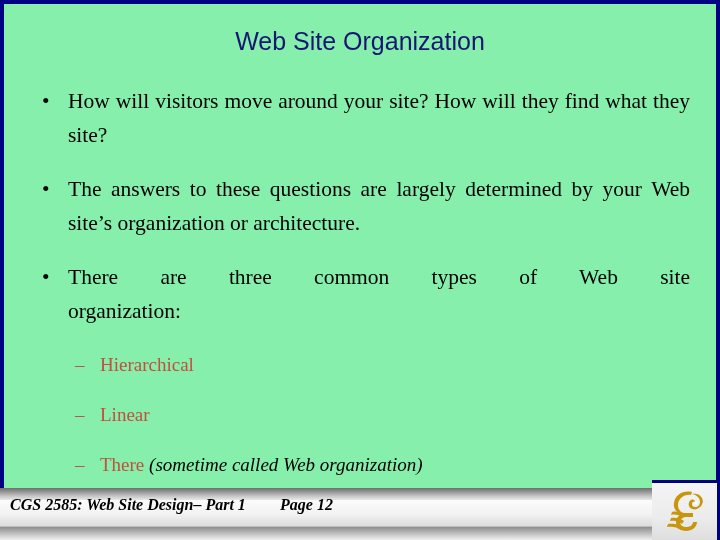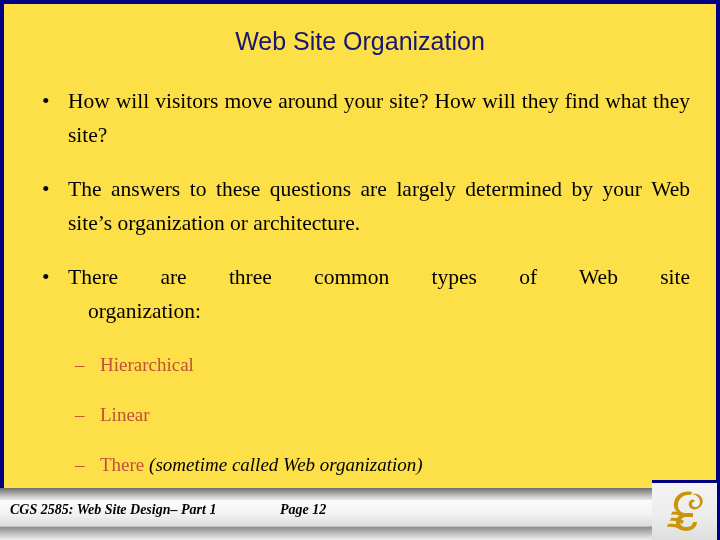--- a/index.html
+++ b/index.html
@@ -6,21 +6,21 @@
   html, body {
     margin: 0;
     padding: 0;
     background: #ffffff;
   }
 
   #slide {
     position: relative;
     width: 720px;
     height: 540px;
-    background: #fde047;
+    background: #86efac;
     overflow: hidden;
     font-family: "Liberation Serif", "DejaVu Serif", serif;
   }
 
   
   .frame-left,
   .frame-right {
     position: absolute;
     top: 0;
     width: 4px;
@@ -89,21 +89,20 @@
     text-align-last: left;
   }
   .bullet-row.force-justify .line1 {
     display: block;
     text-align: justify;
     text-align-last: justify;
   }
   .bullet-row.force-justify .line2 {
     display: block;
     text-align: left;
-    margin-left: 20px;
   }
 
   
   .sub-row {
     position: relative;
     padding-left: 70px;
     margin-top: 24px;
     font-size: 19px;
     line-height: 26px;
     color: #000000;
@@ -150,25 +149,25 @@
     position: absolute;
     top: 39px;
     left: 0;
     width: 720px;
     height: 13px;
     background: linear-gradient(to bottom, #8d8d8d 0%, #b5b5b5 40%, #d8d8d8 75%, #efefef 100%);
   }
 
   .footer-label {
     position: absolute;
-    top: 14px;
+    top: 8px;
     font-family: "Liberation Serif", "DejaVu Serif", serif;
     font-weight: bold;
     font-style: italic;
-    font-size: 14px;
+    font-size: 16px;
     color: #000000;
     white-space: nowrap;
   }
   .f-course { left: 10px; }
   .f-page   { left: 280px; }
   .f-copy   { left: 408px; }
 
   
   .logo-panel {
     position: absolute;

